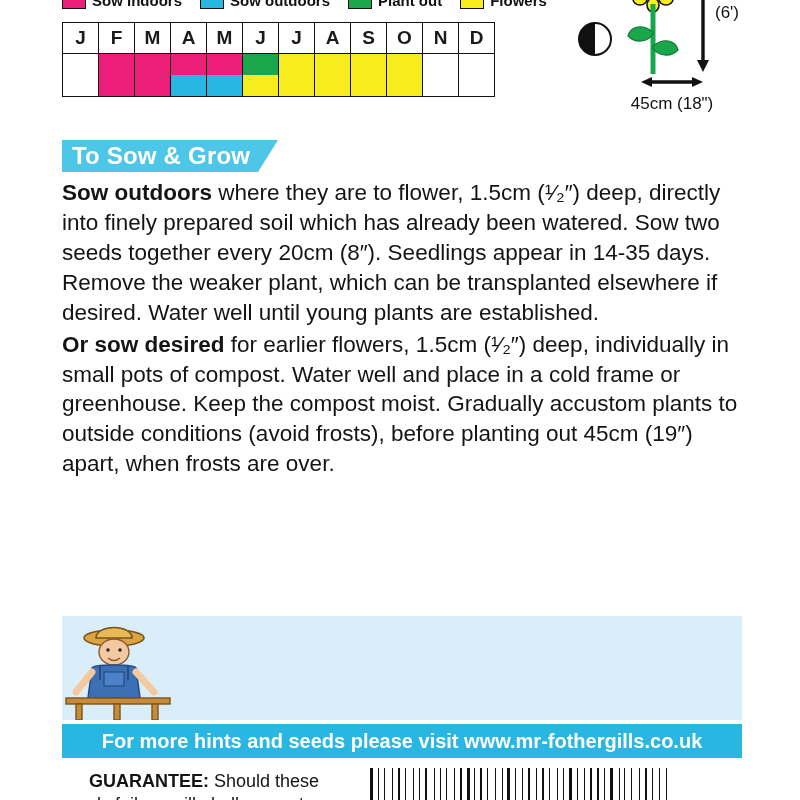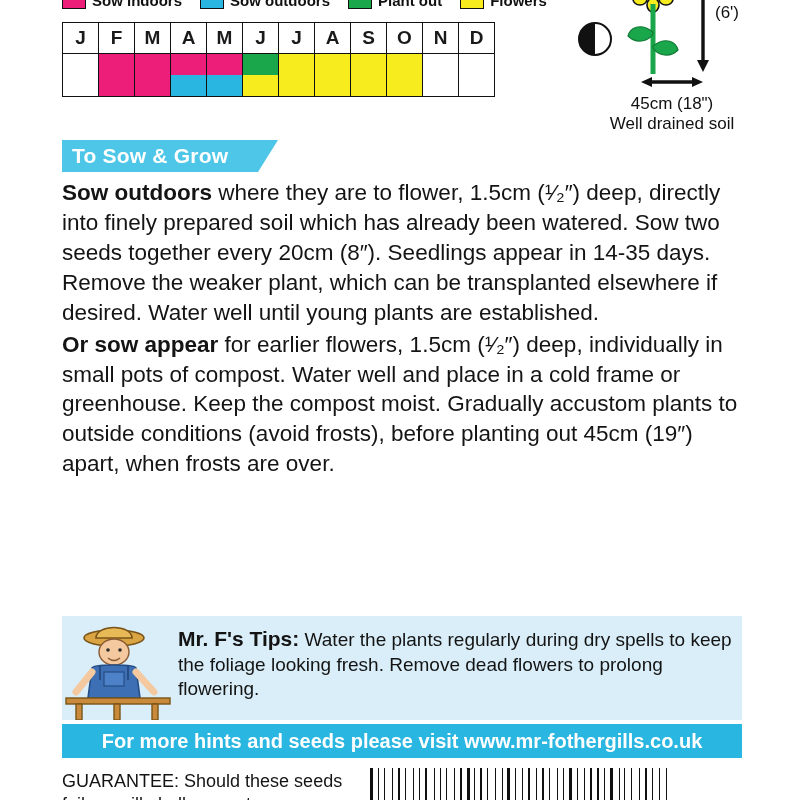--- a/index.html
+++ b/index.html
@@ -121,21 +121,21 @@
     width: 196px;
     height: 32px;
     background: #4dc6e8;
     display: flex;
     align-items: center;
     padding-left: 10px;
     box-sizing: border-box;
   }
   .banner-text {
     color: #ffffff;
-    font-size: 21px;
+    font-size: 24px;
     font-weight: bold;
     letter-spacing: 0.2px;
   }
   .banner-tail {
     position: absolute;
     left: 258px;
     top: 140px;
     width: 0; height: 0;
     border-top: 32px solid #4dc6e8;
     border-right: 20px solid transparent;
@@ -199,21 +199,21 @@
   
   .guarantee {
     position: absolute;
     left: 62px;
     top: 770px;
     width: 290px;
     font-size: 18px;
     line-height: 1.25;
     color: #141414;
   }
-  .guarantee b { font-weight: normal; }
+  .guarantee b { font-weight: bold; margin-left: 27px; }
   .barcode {
     position: absolute;
     left: 370px;
     top: 768px;
     width: 300px;
     height: 34px;
     display: flex;
     align-items: flex-start;
     gap: 2px;
     overflow: hidden;
@@ -370,31 +370,30 @@
     </div>
   </div>
   <div class="widthline">
     <svg viewBox="0 0 66 16">
       <path d="M10 8 L56 8" stroke="#111" stroke-width="3.4" fill="none"></path>
       <path d="M2 8 L13 3 L13 13 Z" fill="#111"></path>
       <path d="M64 8 L53 3 L53 13 Z" fill="#111"></path>
     </svg>
   </div>
   <div class="dimtext">45cm (18")</div>
-  <div class="dimtext">Well drained soil</div>
 </div>
 
 <div class="banner">
   <span class="banner-text">To Sow &amp; Grow</span>
 </div>
 <div class="banner-tail"></div>
 
 <div class="body-copy">
   <p><b>Sow outdoors</b><span> where they are to flower, 1.5cm (¹⁄₂″) deep, directly into finely prepared soil which has already been watered. Sow two seeds together every 20cm (8″). Seedlings appear in 14-35 days. Remove the weaker plant, which can be transplanted elsewhere if desired. Water well until young plants are established.</span></p>
-  <p><b>Or sow appear</b><span> for earlier flowers, 1.5cm (¹⁄₂″) deep, individually in small pots of compost. Water well and place in a cold frame or greenhouse. Keep the compost moist. Gradually accustom plants to outside conditions (avoid frosts), before planting out 45cm (19″) apart, when frosts are over.</span></p>
+  <p><b>Or sow desired</b><span> for earlier flowers, 1.5cm (¹⁄₂″) deep, individually in small pots of compost. Water well and place in a cold frame or greenhouse. Keep the compost moist. Gradually accustom plants to outside conditions (avoid frosts), before planting out 45cm (19″) apart, when frosts are over.</span></p>
 </div>
 
 <div class="tipsbox">
   <div class="tips-inner">
     <div class="tips-art">
       <svg viewBox="0 0 112 104" width="112" height="104">
 
         <ellipse cx="52" cy="22" rx="30" ry="8" fill="#d9a441" stroke="#7a5418" stroke-width="1.6"></ellipse>
         <path d="M34 22 C34 8 70 8 70 22 Z" fill="#e8b957" stroke="#7a5418" stroke-width="1.6"></path>
 
@@ -409,23 +408,20 @@
 
         <path d="M30 56 L14 76" stroke="#f4c9a0" stroke-width="7" stroke-linecap="round"></path>
         <path d="M74 56 L92 76" stroke="#f4c9a0" stroke-width="7" stroke-linecap="round"></path>
 
         <rect x="4" y="82" width="104" height="6" fill="#c98a3c" stroke="#7a5418" stroke-width="1.4"></rect>
         <rect x="14" y="88" width="6" height="16" fill="#c98a3c" stroke="#7a5418" stroke-width="1.4"></rect>
         <rect x="52" y="88" width="6" height="16" fill="#c98a3c" stroke="#7a5418" stroke-width="1.4"></rect>
         <rect x="90" y="88" width="6" height="16" fill="#c98a3c" stroke="#7a5418" stroke-width="1.4"></rect>
       </svg>
     </div>
-    <div class="tips-text">
-      <b>Mr. F's Tips:</b><span> Water the plants regularly during dry spells to keep the foliage looking fresh. Remove dead flowers to prolong flowering.</span>
-    </div>
   </div>
 </div>
 
 <div class="hintsbar">
   <span>For more hints and seeds please visit www.mr-fothergills.co.uk</span>
 </div>
 
 <div class="guarantee">
   <b>GUARANTEE:</b><span> Should these seeds fail we will gladly repeat</span>
 </div>

